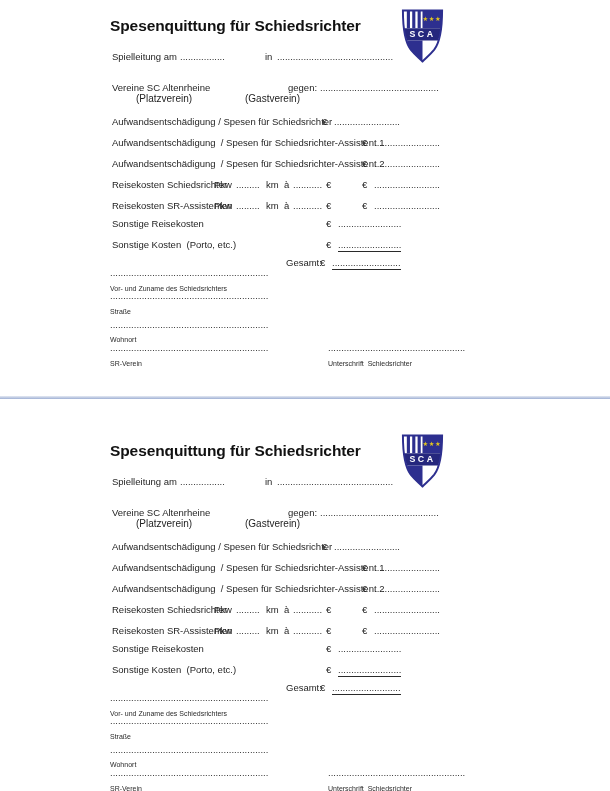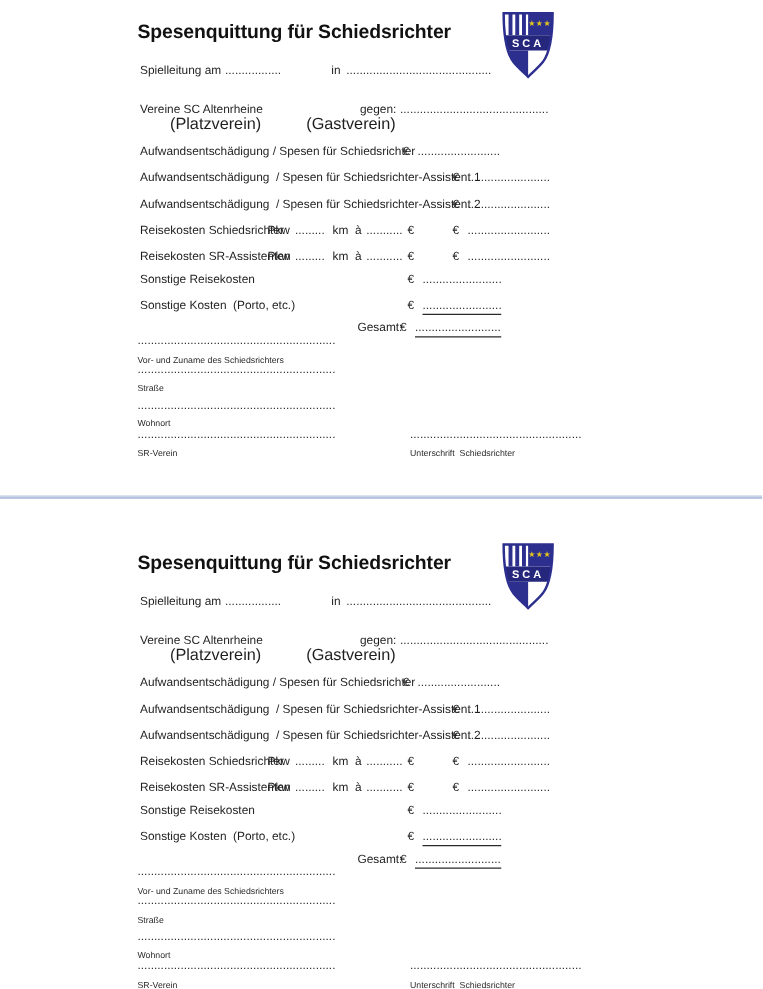--- a/index.html
+++ b/index.html
@@ -6,21 +6,21 @@
   .page{position:relative;width:610px;height:791px;background:#ffffff;overflow:hidden;
         font-family:"Liberation Sans",sans-serif;color:#1e1e1e;}
   .form-slot{position:absolute;left:0;width:610px;height:400px;}
   #slot-1{top:0;}
   #slot-2{top:425px;}
   .form{position:relative;width:610px;height:400px;font-size:9.5px;line-height:11px;}
   .abs{position:absolute;white-space:pre;}
   .title{position:absolute;left:110px;top:20px;margin:0;font-size:15.5px;font-weight:bold;
          letter-spacing:-0.1px;color:#111;}
   .crest{position:absolute;left:399px;top:6px;}
-  .small{font-size:13px;text-align:right;}
+  .small{font-size:10px;text-align:right;}
   .tiny{font-size:7px;color:#2a2a2a;}
   .dots{color:#2a2a2a;}
   .ul{border-bottom:1px solid #2a2a2a;padding-bottom:1px;}
   .divider{position:absolute;left:0;top:396px;width:610px;height:3px;
            background:linear-gradient(#e4e9f3,#9fb0d4);}
 </style>
 </head>
 <body>
 
 <div class="page">

